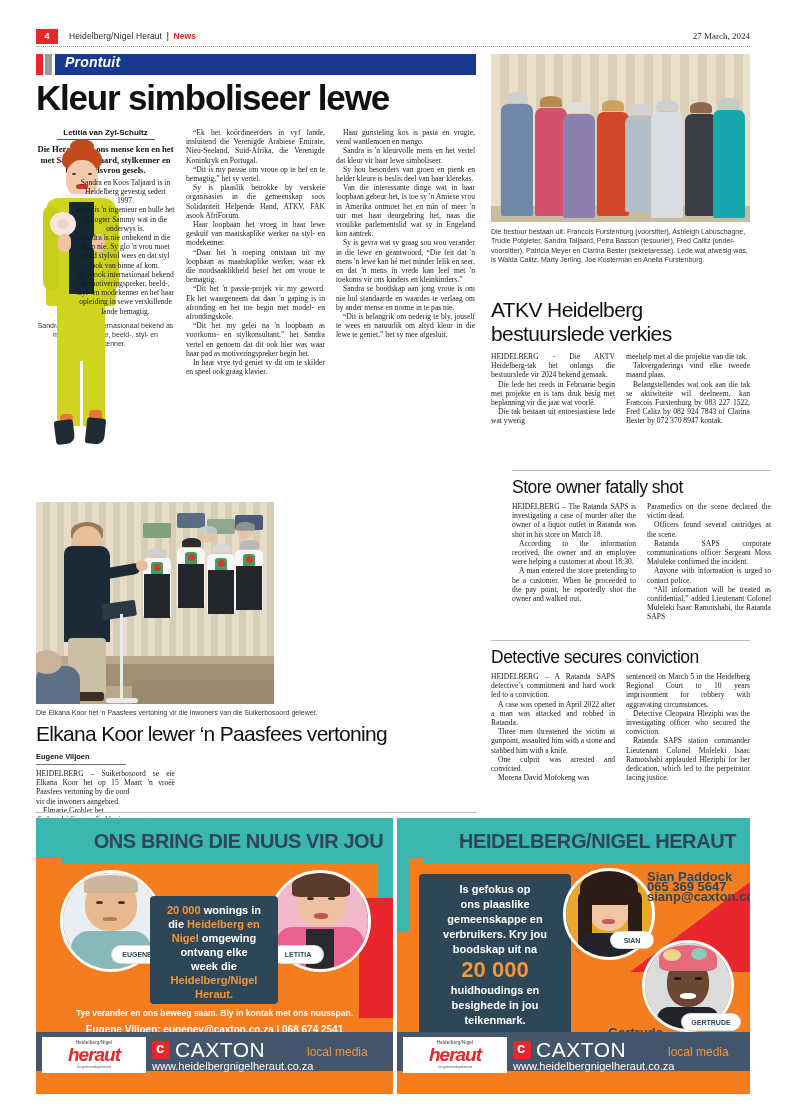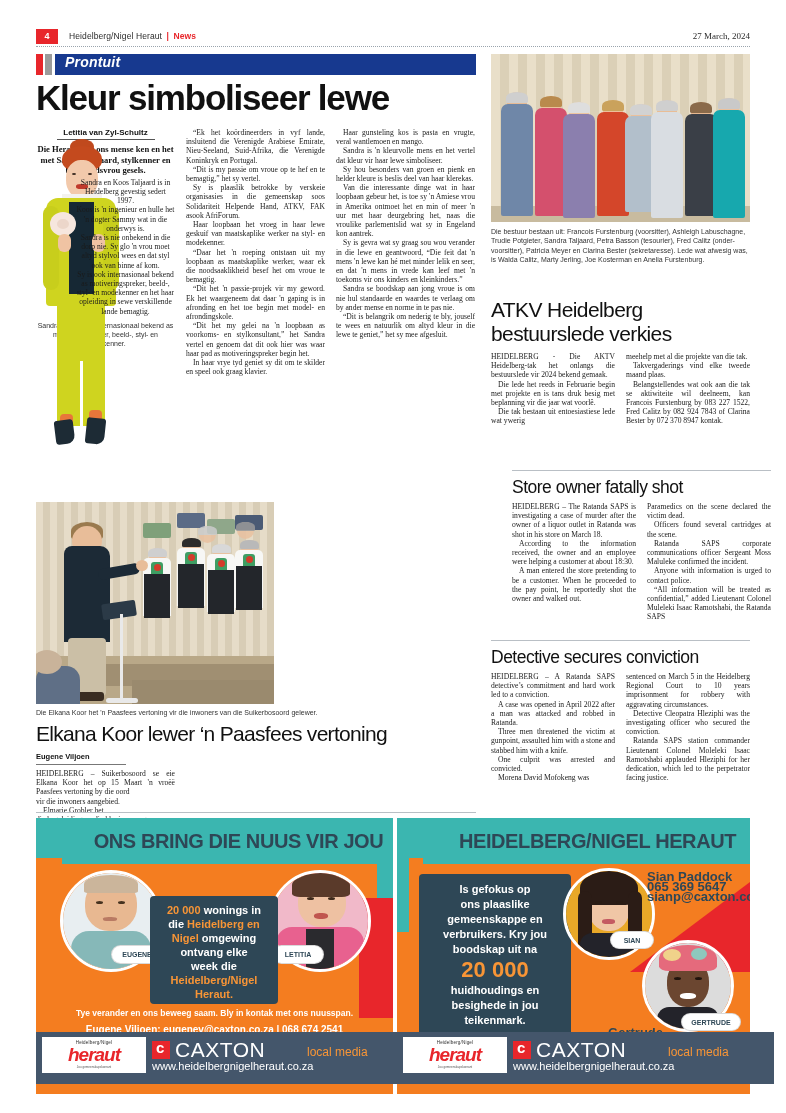--- a/index.html
+++ b/index.html
@@ -138,21 +138,21 @@
   .av-face{position:absolute;inset:0;}
   .pill{position:absolute;background:#fff;border-radius:9px;font-family:"Liberation Sans",sans-serif;
         font-weight:bold;font-size:7px;color:#2e4756;display:flex;align-items:center;justify-content:center;
         box-shadow:0 0 0 1px #d9d9d9;}
   .ad-contact{position:absolute;left:0;width:100%;text-align:center;font-family:"Liberation Sans",sans-serif;
               color:#fff;font-weight:bold;}
   .contact-r{position:absolute;font-family:"Liberation Sans",sans-serif;font-size:13px;line-height:10px;
              color:#2e4756;font-weight:bold;}
 
   
-  .foot{position:absolute;height:52px;background:#44566b;padding-left:24px;}
+  .foot{position:absolute;height:39px;background:#44566b;}
   .foot-l{left:36px;top:1032px;width:357px;}
   .foot-r{left:397px;top:1032px;width:353px;}
   .foot-white{position:absolute;left:6px;top:5px;width:104px;height:36px;background:#fff;}
   .foot-herald-sm{font-family:"Liberation Sans",sans-serif;font-size:4.5px;color:#2b2b2b;
                   text-align:center;margin-top:3px;letter-spacing:.2px;}
   .foot-herald{font-family:"Liberation Sans",sans-serif;font-weight:bold;font-style:italic;font-size:19px;
                color:#e8262b;text-align:center;line-height:20px;letter-spacing:-1px;}
   .foot-herald-tiny{font-family:"Liberation Sans",sans-serif;font-size:3px;color:#555;text-align:center;}
   .cax-mark{position:absolute;left:116px;top:9px;width:18px;height:18px;background:#e8262b;}
   .cax-mark:after{content:"c";position:absolute;left:4px;top:-2px;font-family:"Liberation Sans",sans-serif;

